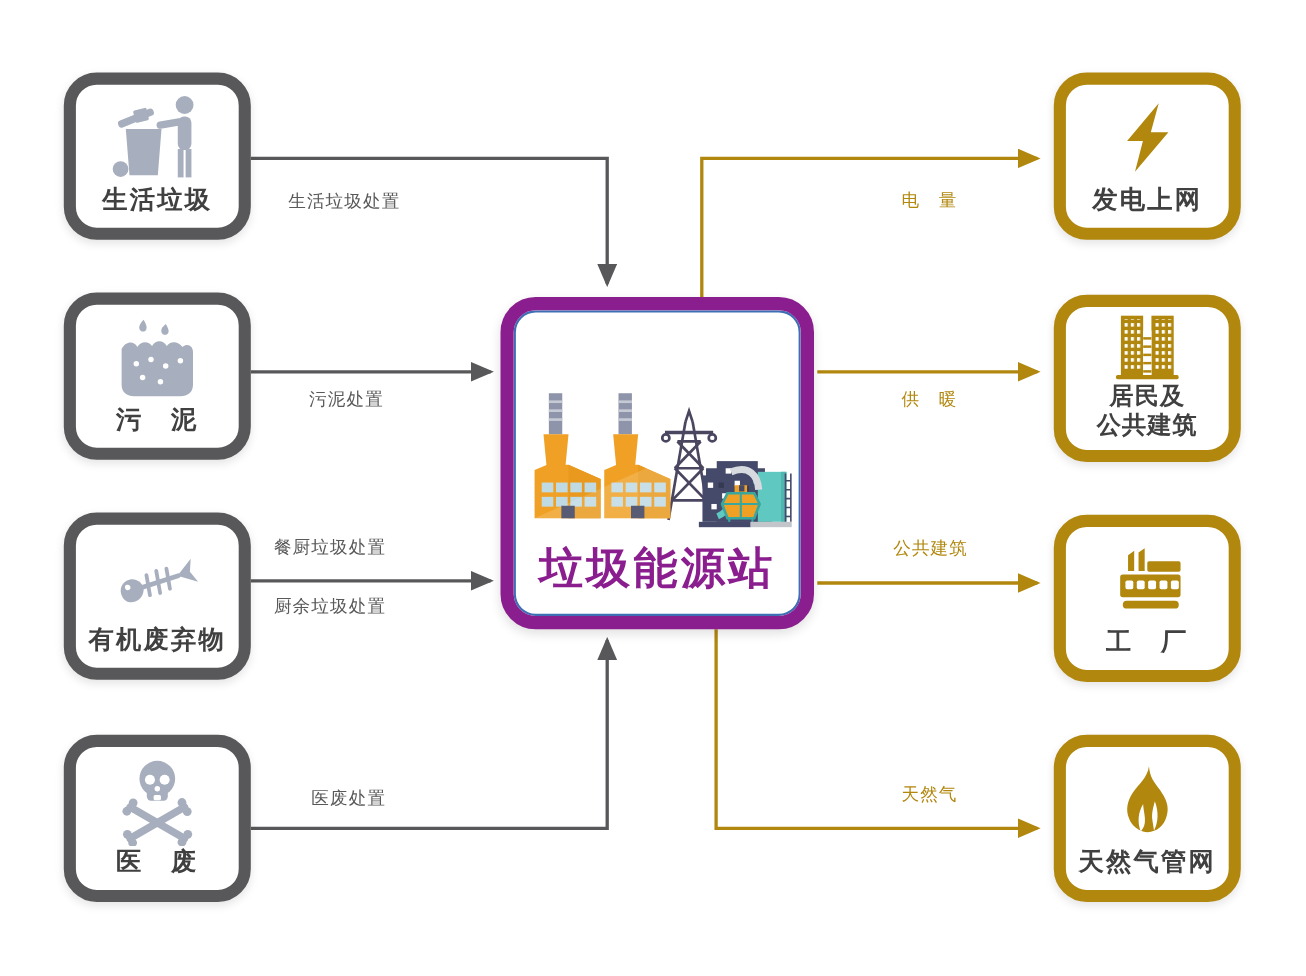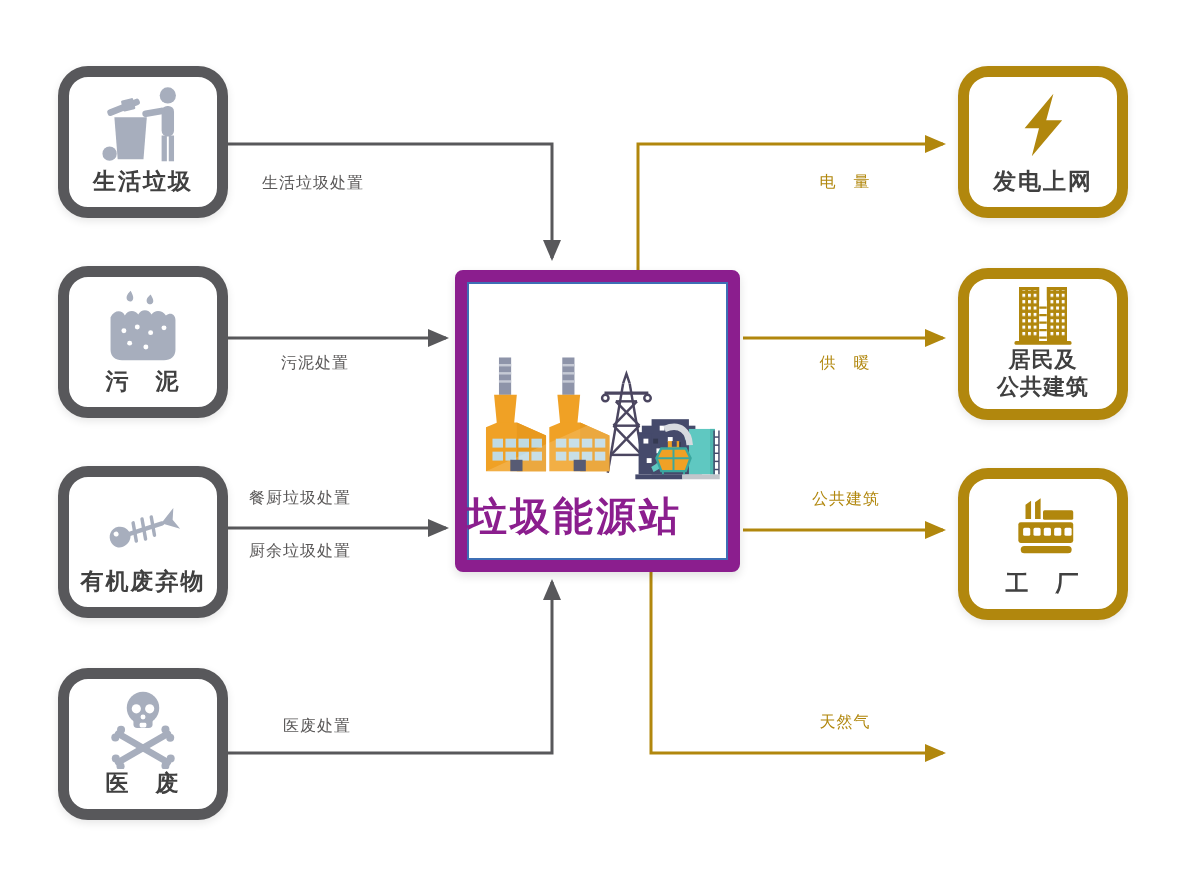--- a/index.html
+++ b/index.html
@@ -22,23 +22,23 @@
     text-align:center;line-height:1.22;margin-bottom:12px;white-space:nowrap;
   }
   .node .label.two-line{font-size:22px;margin-bottom:8px;letter-spacing:1px;}
   .n-in1{left:58px;top:66px;} .n-in2{left:58px;top:266px;}
   .n-in3{left:58px;top:466px;} .n-in4{left:58px;top:668px;}
   .n-out1{left:958px;top:66px;} .n-out2{left:958px;top:268px;}
   .n-out3{left:958px;top:468px;} .n-out4{left:958px;top:668px;}
   
   .center-node{
     position:absolute;left:455px;top:270px;width:285px;height:302px;background:#fff;
-    border:12px solid #8B1E8E;border-radius:8px;box-sizing:border-box;
+    border:12px solid #8B1E8E;border-radius:32px;box-sizing:border-box;
     box-shadow:inset 0 0 0 2px #3E6FB5,0 4px 10px rgba(0,0,0,0.12);
-    display:flex;flex-direction:column;justify-content:flex-end;
+    display:flex;flex-direction:column;align-items:center;justify-content:flex-end;
   }
   .center-node .illus{flex:1;display:flex;align-items:flex-end;justify-content:center;width:100%;}
   .center-node .center-label{
     font-size:40px;font-weight:bold;color:#8B1E8E;letter-spacing:3px;
     margin-bottom:16px;white-space:nowrap;
   }
   
   #arrows{position:absolute;left:0;top:0;pointer-events:none;}
   .flow-label{
     position:absolute;font-size:16px;letter-spacing:1px;color:#5A5858;
@@ -347,14 +347,26 @@
           <rect x="38" y="45" width="9" height="10" rx="2"></rect>
           <rect x="51" y="45" width="9" height="10" rx="2"></rect>
           <rect x="64" y="45" width="9" height="10" rx="2"></rect>
           <rect x="77" y="45" width="9" height="10" rx="2"></rect>
         </g>
       </svg>
     </div>
     <div class="label">工　厂</div>
   </div>
 
+  <div class="node gold n-out4">
+    <div class="icon">
+      <svg width="76" height="70" viewBox="0 0 100 88">
+        <path d="M52,4 C50,18 40,25 33,35 C26,45 24,56 28,66 C31,75 39,82 50,83 C62,82 70,75 73,64 C77,52 72,42 65,32 C58,23 53,17 52,4 Z" fill="#B1870D"></path>
+        <g fill="#ffffff">
+          <path d="M42,82 C38,70 39,59 45,49 C45.5,58 48,64 47,72 C46.4,76.5 44,80.5 42,82 Z"></path>
+          <path d="M58,81 C63,72 64,59 59,46 C57,54 55,60 56,68 C56.8,73 57.4,77 58,81 Z"></path>
+        </g>
+      </svg>
+    </div>
+    <div class="label">天然气管网</div>
+  </div>
 
 </div>
 
 </body></html>

